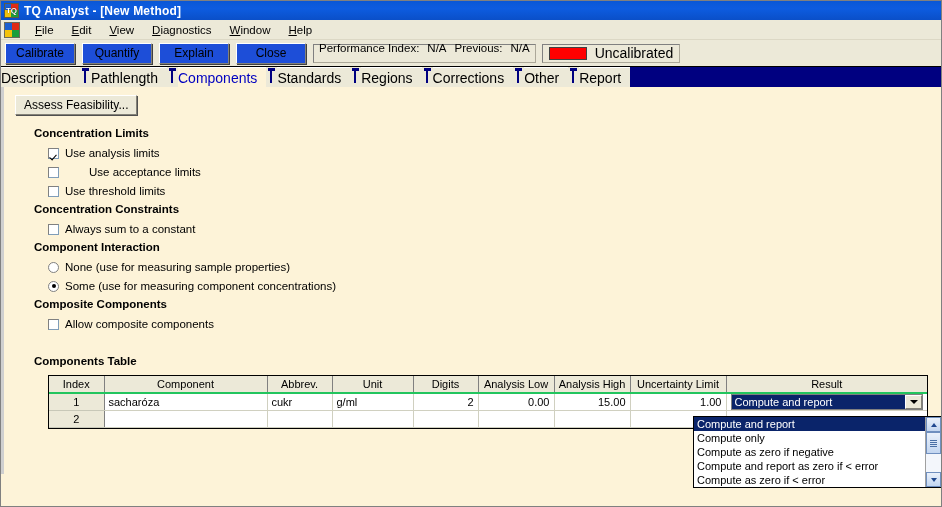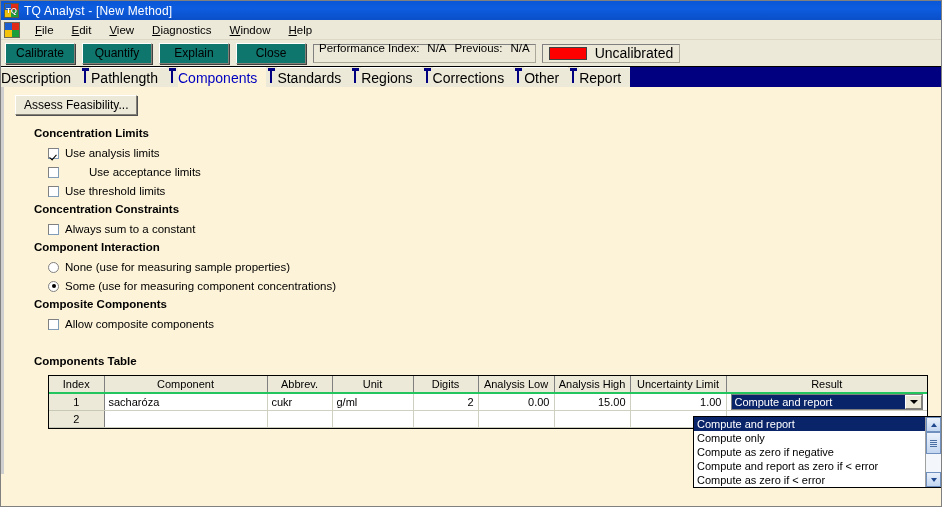--- a/index.html
+++ b/index.html
@@ -27,21 +27,21 @@
   .titlebar {
     height: 19px;
     background: linear-gradient(to bottom, #0a57d6 0%, #0d5ce0 40%, #0a4fc8 100%);
     display: flex;
     align-items: center;
     padding-left: 3px;
     box-sizing: border-box;
   }
   .titlebar-text {
     color: #ffffff;
-    font-weight: normal;
+    font-weight: bold;
     font-size: 12px;
     margin-left: 5px;
     white-space: nowrap;
     letter-spacing: .2px;
   }
   .tq-icon {
     width: 15px;
     height: 15px;
     position: relative;
     background: #f2f2dd;
@@ -100,21 +100,21 @@
     height: 26px;
     background: #ece9d8;
     display: flex;
     align-items: center;
     padding: 0 4px;
     box-sizing: border-box;
   }
   .tb-btn {
     height: 21px;
     min-width: 70px;
-    background: #0f766e;
+    background: #1d4ed8;
     border-top: 1px solid #ffffff;
     border-left: 1px solid #ffffff;
     border-right: 1px solid #848278;
     border-bottom: 1px solid #848278;
     box-shadow: 1px 1px 0 #404040;
     font-family: "Liberation Sans", sans-serif;
     font-size: 12px;
     color: #000;
     margin-right: 7px;
     display: flex;

